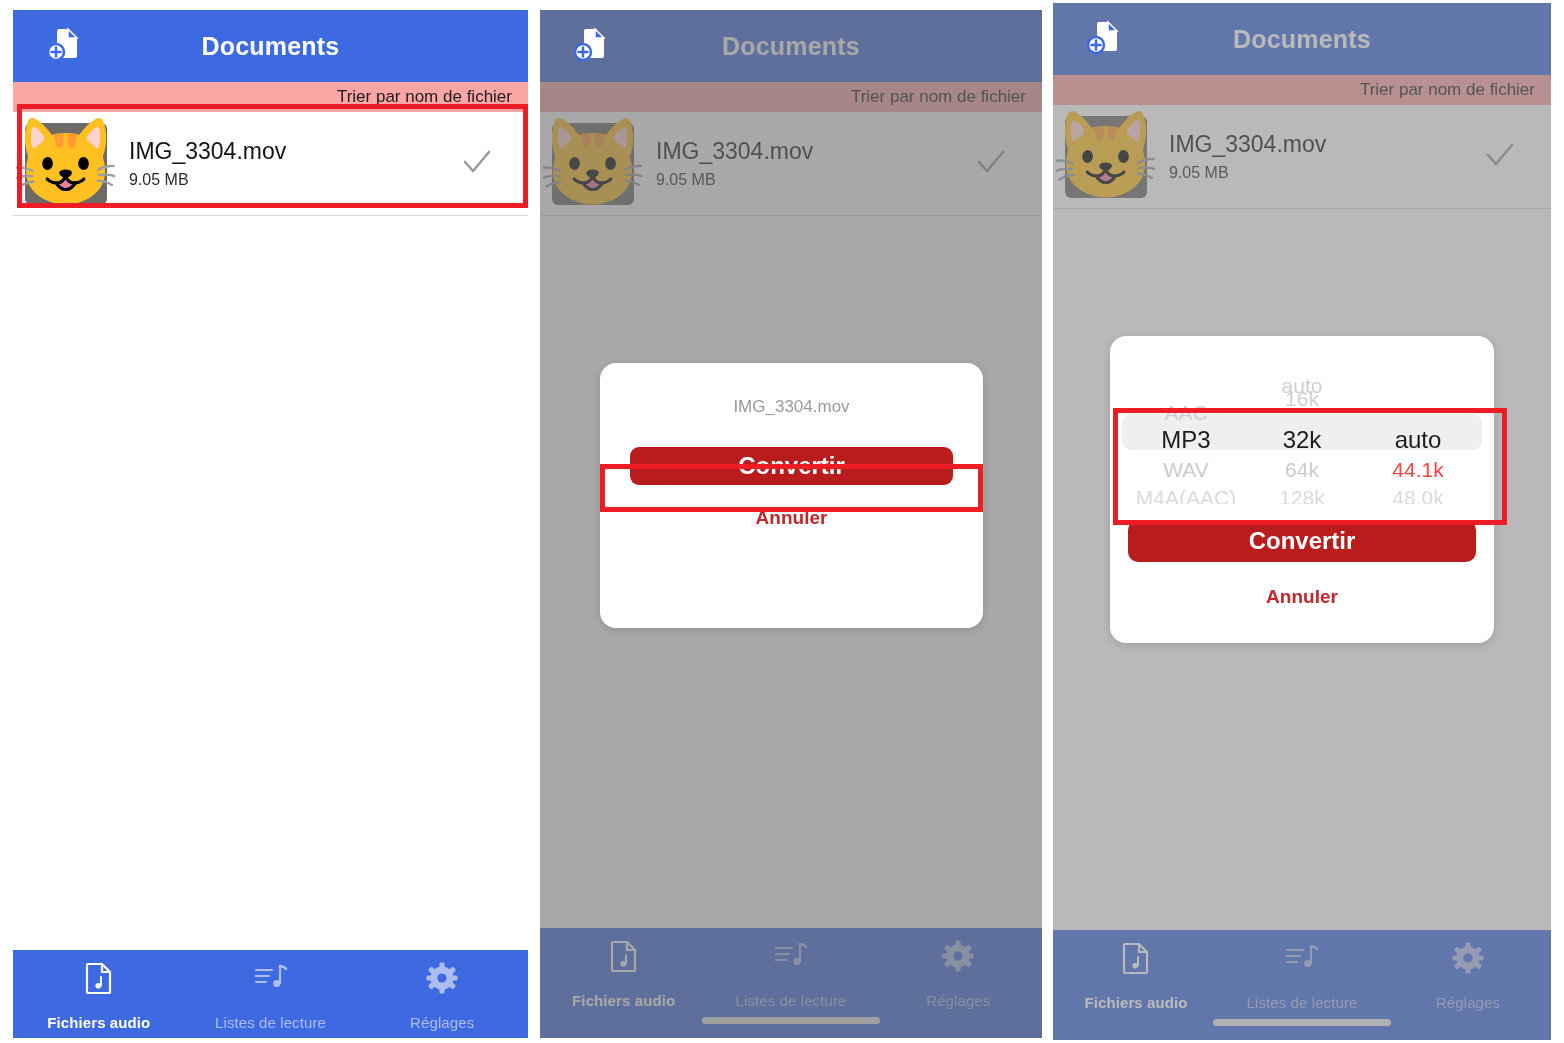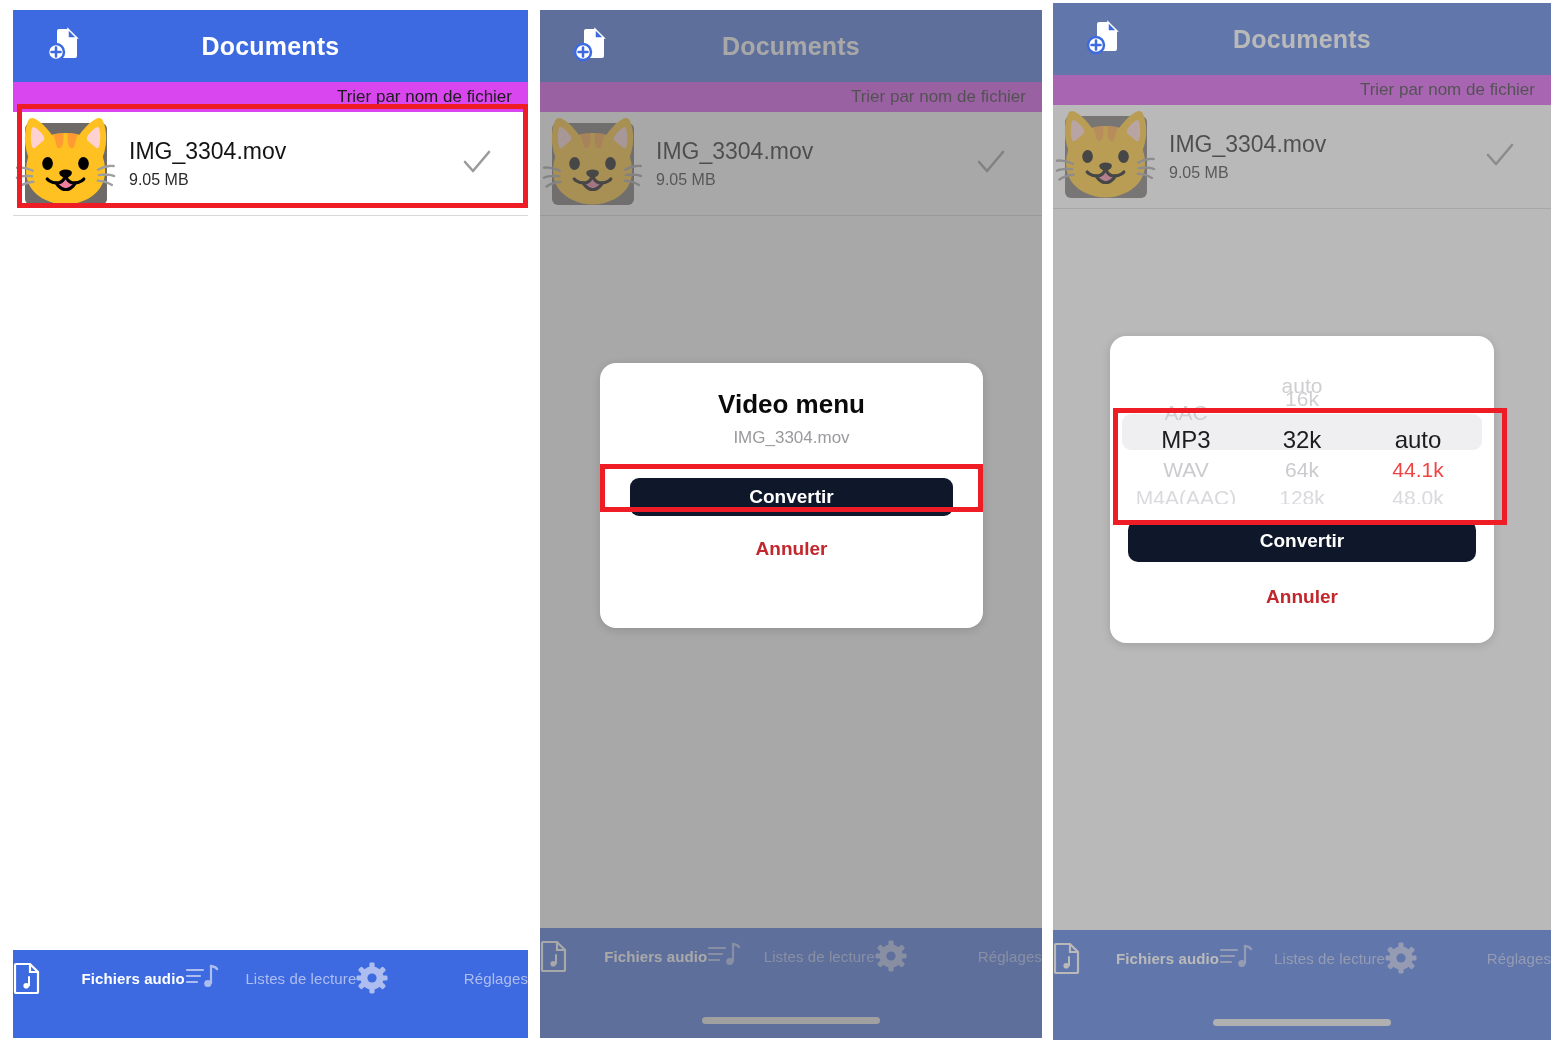--- a/index.html
+++ b/index.html
@@ -38,21 +38,21 @@
     position: relative;
     margin-left: 30px;
     width: 42px; height: 42px;
     z-index: 2;
   }
 
   
   .sort-bar {
     position: absolute; left: 0; right: 0; top: 72px;
     height: 30px;
-    background: #d946ef;
+    background: #fca5a5;
     display: flex; align-items: center; justify-content: flex-end;
   }
   .sort-label {
     font-size: 17px;
     color: #1c1c1e;
     padding-right: 16px;
   }
 
   
   .file-row {
@@ -92,24 +92,24 @@
   .tab-bar {
     position: absolute; left: 0; right: 0; bottom: 0;
     height: 88px;
     background: #3d6ae0;
     display: flex;
     align-items: flex-start;
   }
   .tab-bar.with-home { height: 110px; }
   .tab {
     flex: 1 1 0;
-    display: flex; flex-direction: row;
-    align-items: center; justify-content: space-between;
+    display: flex; flex-direction: column;
+    align-items: center; justify-content: flex-start;
     padding-top: 12px;
-    gap: 1px;
+    gap: 20px;
   }
   .tab .tab-label { font-size: 15px; letter-spacing: .1px; }
   .tab.active .tab-label { color: #ffffff; font-weight: bold; }
   .tab.inactive .tab-label { color: #aebdf0; }
   .tab-ico { height: 32px; display:flex; align-items:center; justify-content:center; }
   .home-indicator {
     position: absolute; left: 50%; transform: translateX(-50%);
     bottom: 14px;
     width: 178px; height: 7px;
     border-radius: 4px;
@@ -131,25 +131,25 @@
   .alert-title {
     text-align: center;
     font-size: 26px; font-weight: bold; color: #0a0a0a;
   }
   .alert-sub {
     text-align: center;
     font-size: 17px; color: #9a9a9e; margin-top: 8px;
   }
   .btn-primary {
     display: block;
-    background: #0f172a;
+    background: #b91c1c;
     color: #ffffff;
     border-radius: 9px;
     text-align: center;
-    font-size: 19px; font-weight: bold;
+    font-size: 24px; font-weight: bold;
     line-height: 38px; height: 38px;
     border: none;
     width: 100%;
     cursor: pointer;
     font-family: "Liberation Sans", sans-serif;
   }
   .btn-cancel {
     display: block;
     width: 100%;
     background: transparent;
@@ -372,21 +372,20 @@
             </svg>
           </span>
           <span class="tab-label">Réglages</span>
         </div>
         <div class="home-indicator"></div>
       </div>
 
       <div class="dim dim-strong"></div>
 
       <div class="alert" style="left:60px; top:353px; width:383px; height:265px; padding:26px 30px 0;">
-        <div class="alert-title">Video menu</div>
         <div class="alert-sub">IMG_3304.mov</div>
         <div style="margin-top:30px;">
           <button class="btn-primary">Convertir</button>
         </div>
         <div style="margin-top:22px;">
           <button class="btn-cancel">Annuler</button>
         </div>
       </div>
 
     </div>

